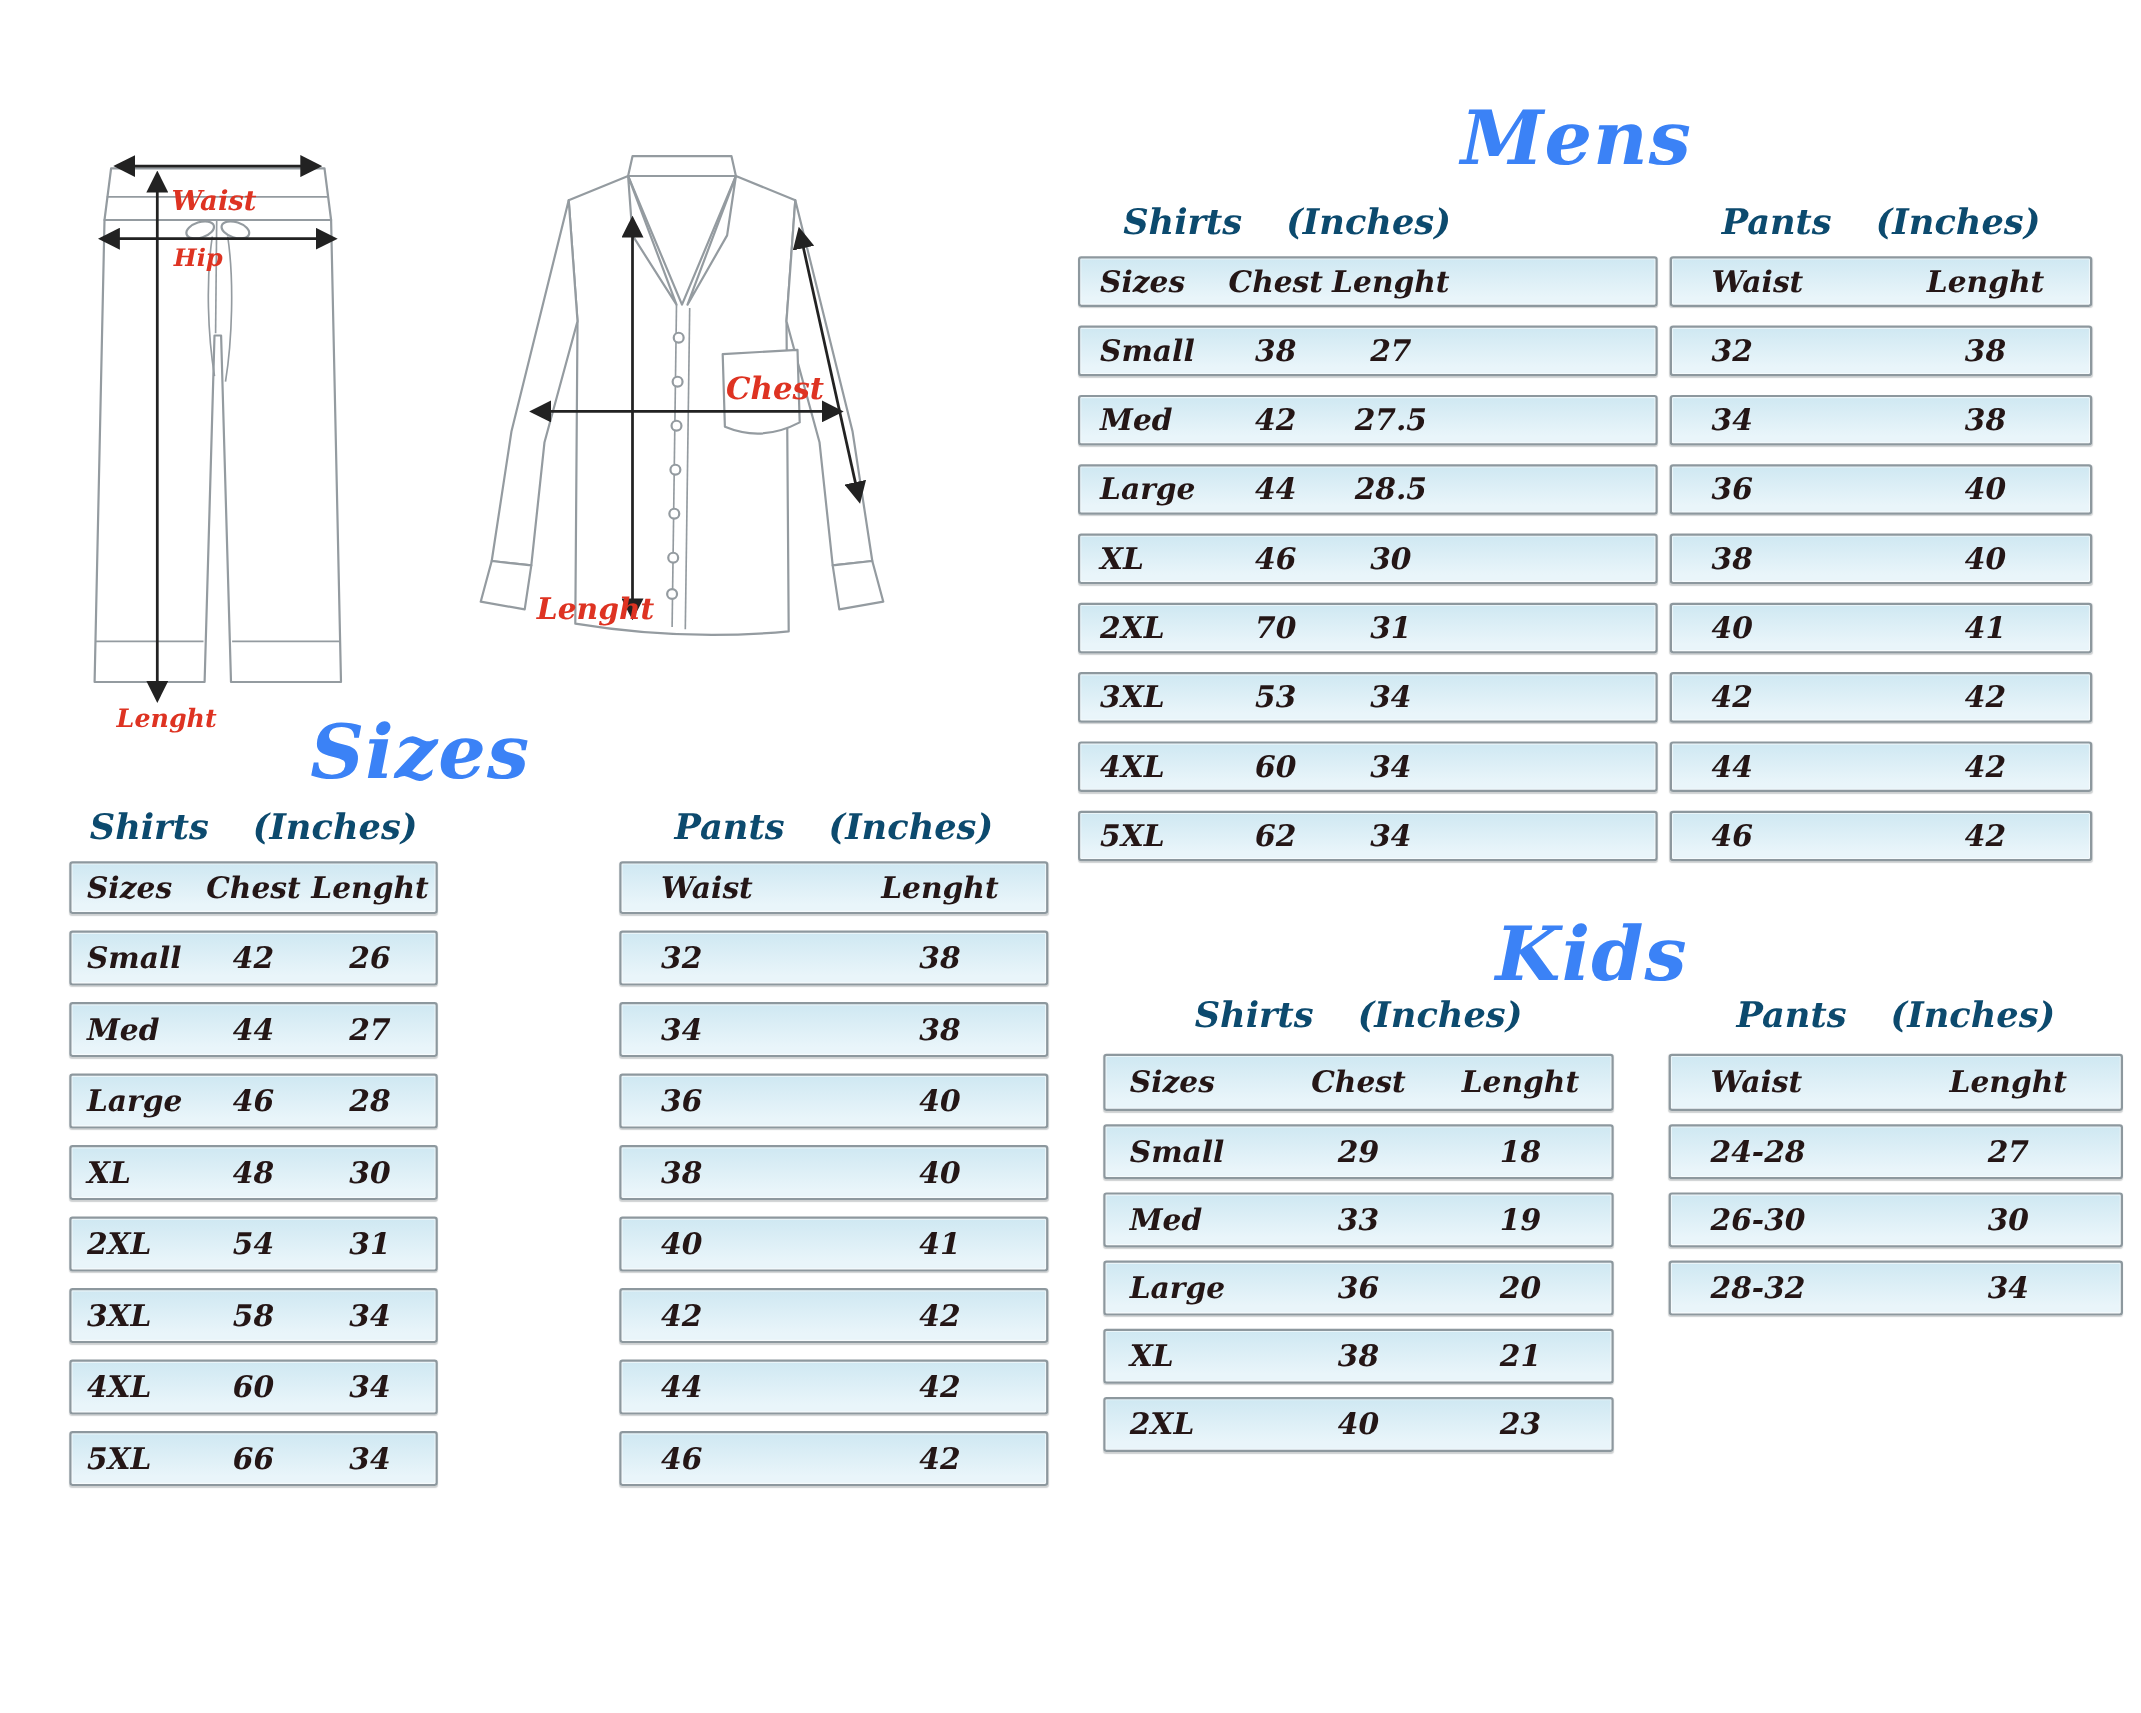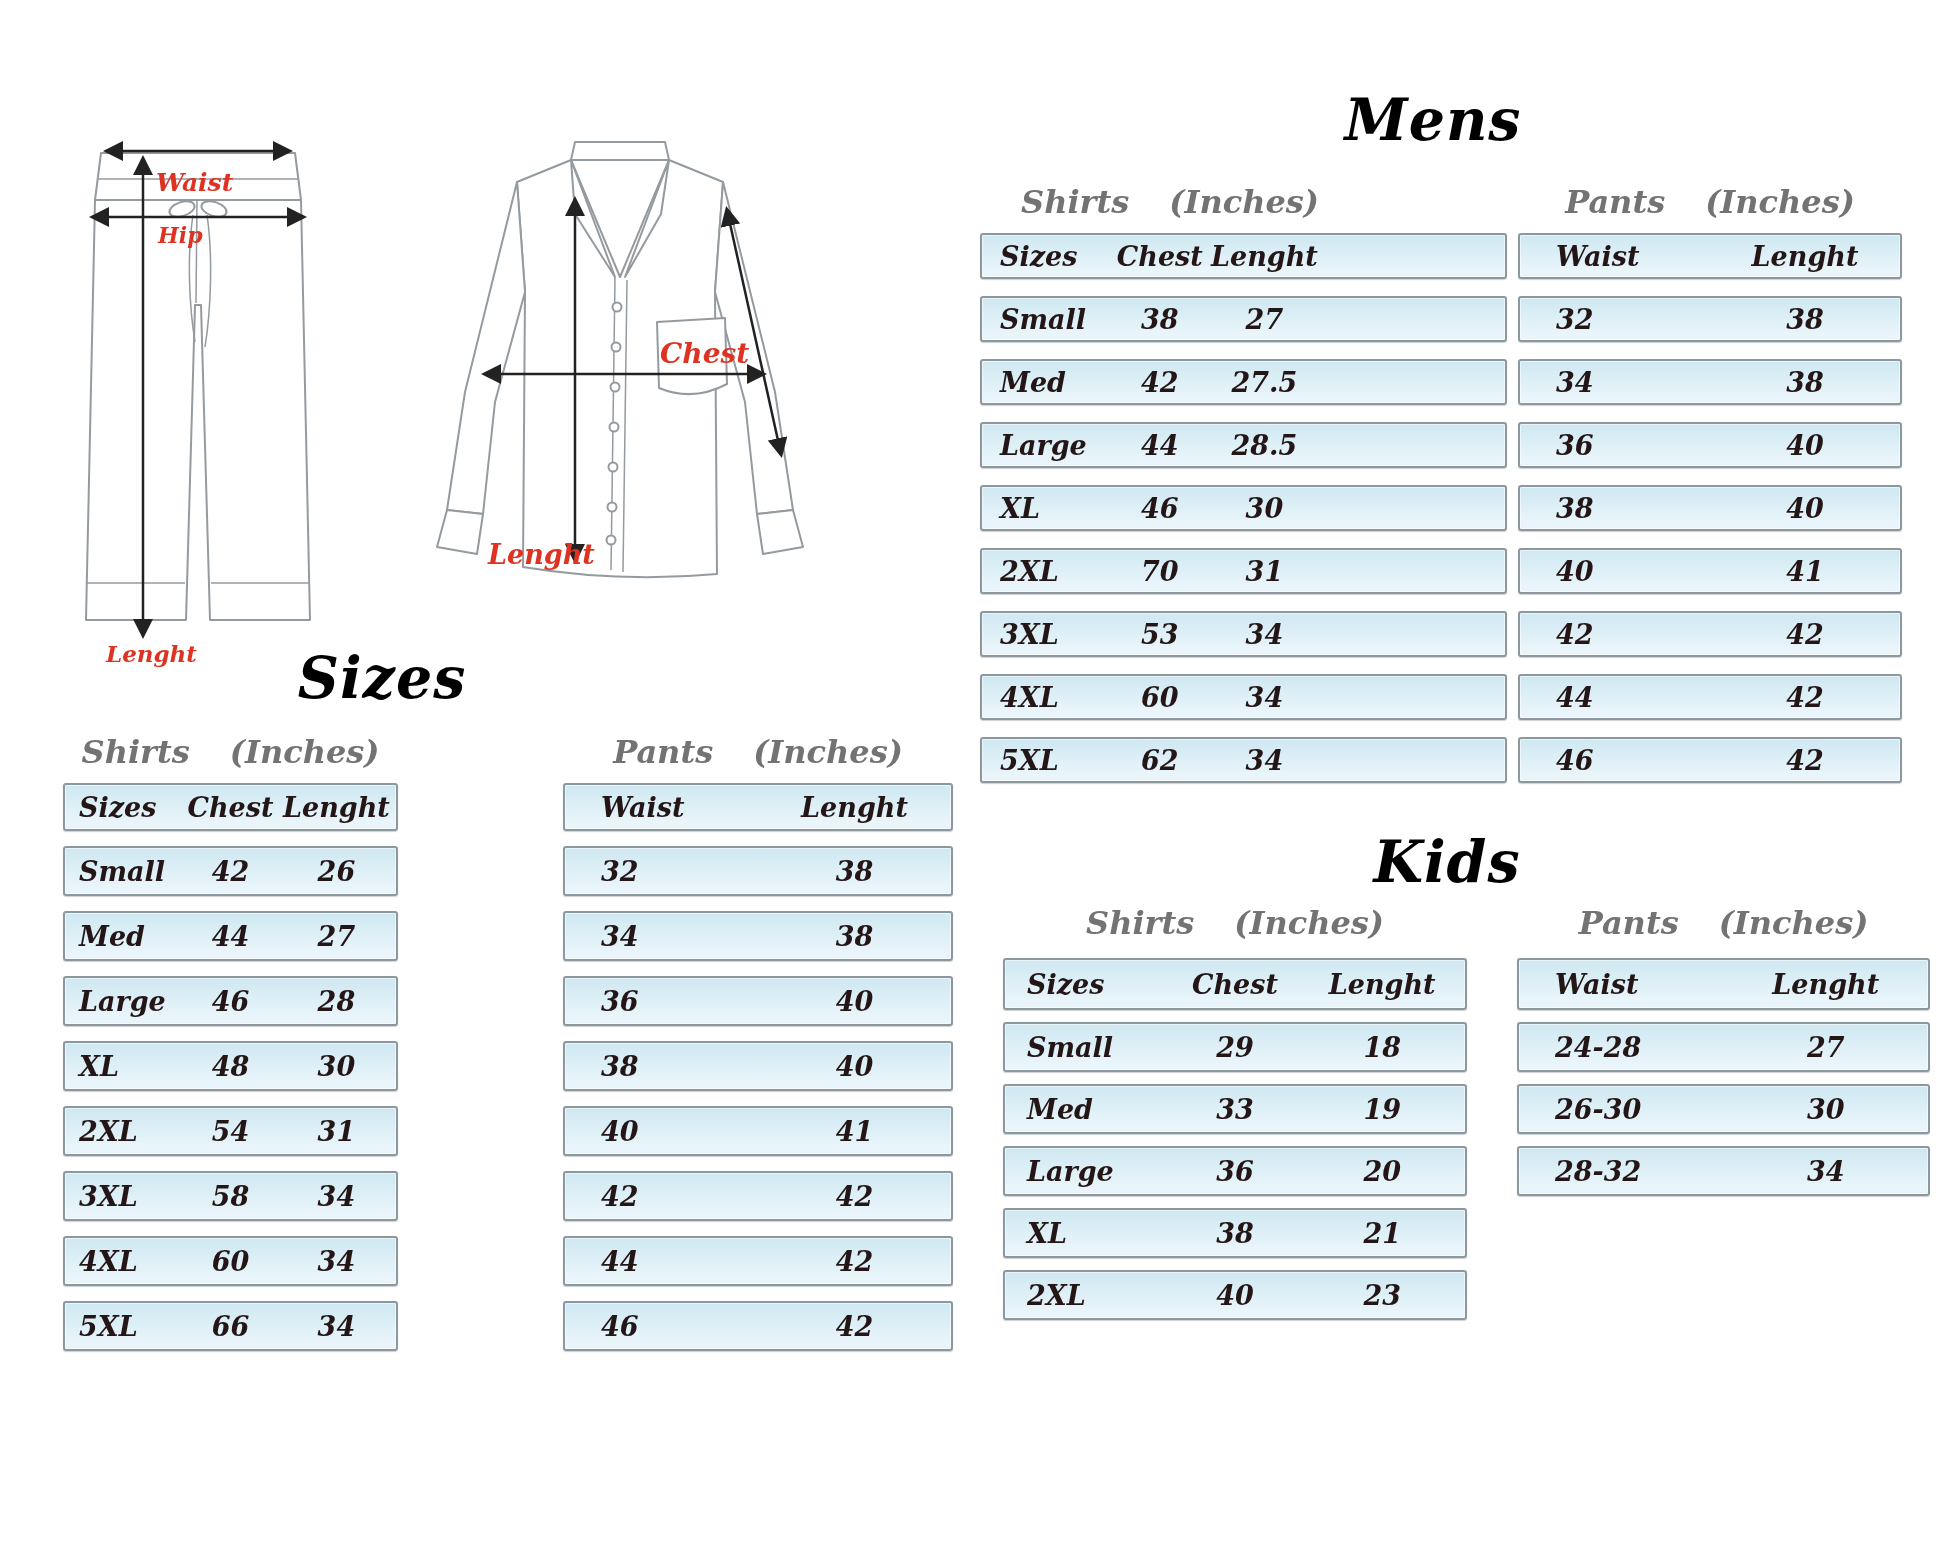--- a/index.html
+++ b/index.html
@@ -6,26 +6,26 @@
   body{
     width:1946px;height:1557px;position:relative;overflow:hidden;
     background:#ffffff;
     font-family:"DejaVu Serif", serif;
     color:#241616;
   }
 
   
   .title{
     position:absolute;text-align:center;
-    font-size:57px;font-weight:bold;font-style:italic;
-    color:#000000;letter-spacing:1px;
+    font-size:68px;font-weight:bold;font-style:italic;
+    color:#3b82f6;letter-spacing:1px;
   }
   .heading{
     position:absolute;display:flex;justify-content:center;gap:40px;
-    font-size:32px;font-weight:bold;font-style:italic;color:#737373;
+    font-size:32px;font-weight:bold;font-style:italic;color:#0c4a6e;
     white-space:nowrap;
   }
 
   
   .tbl{position:absolute;}
   .t-row{
     display:grid;grid-template-columns:var(--cols);align-items:center;
     box-sizing:border-box;
     height:var(--rowh);margin-bottom:var(--gap);
     background:linear-gradient(180deg,#cfe8f2 0%,#e9f5fa 85%);

